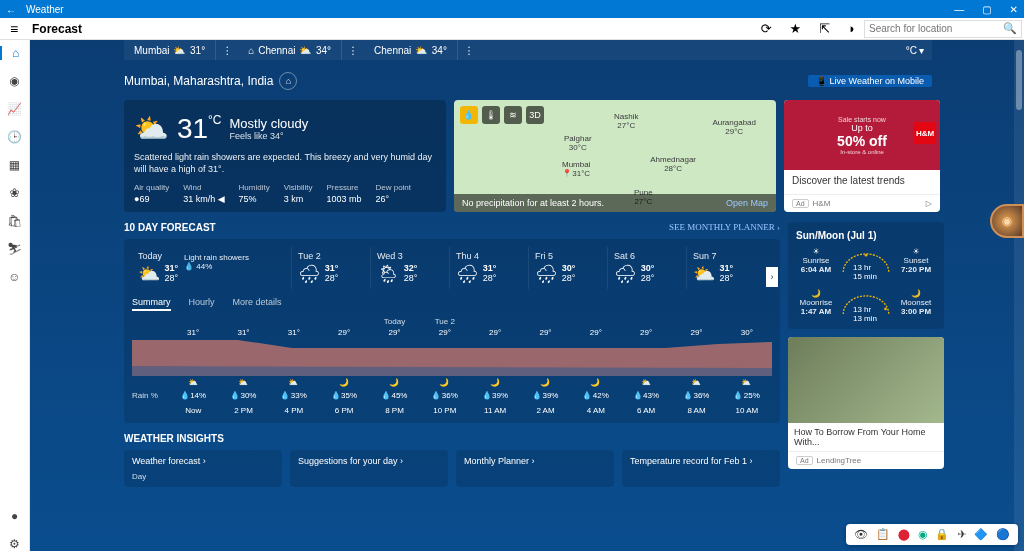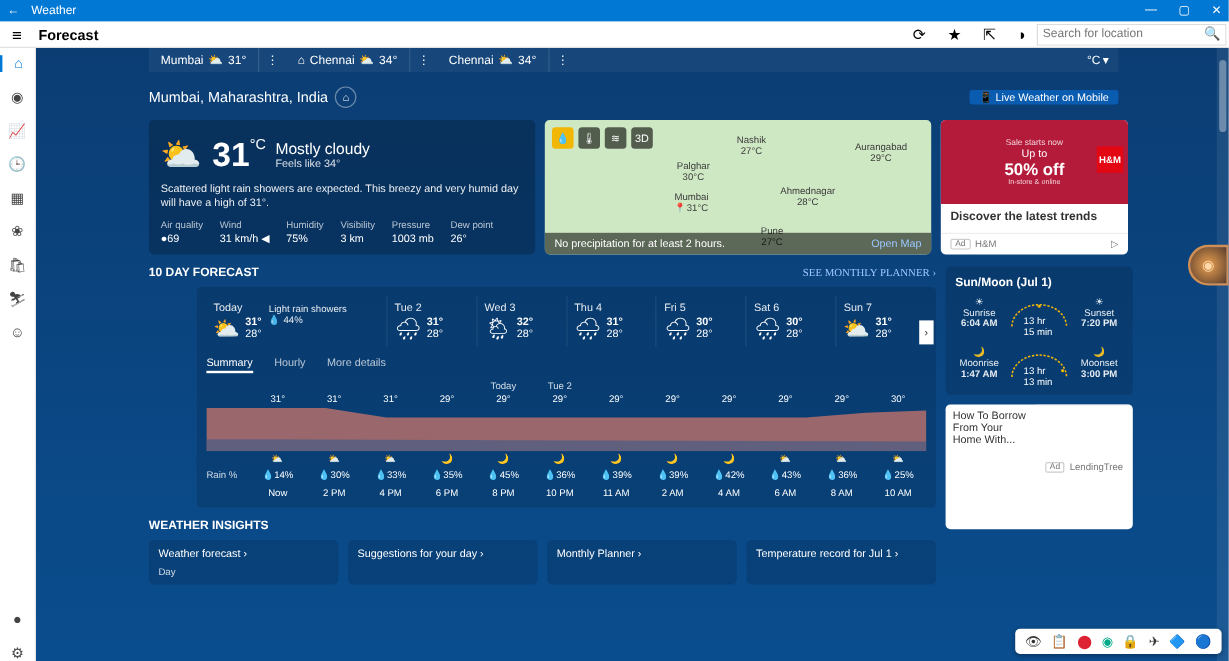--- a/index.html
+++ b/index.html
@@ -32,46 +32,46 @@
 .locrow .locname { display: flex; align-items: center; gap: 6px; }
 .locrow .pinbtn { width: 18px; height: 18px; border: 1px solid rgba(255,255,255,.4); border-radius: 50%; display: flex; align-items: center; justify-content: center; font-size: 9px; cursor: pointer; }
 .locrow .liveweather { margin-left: auto; background: #0a5cb0; padding: 1px 8px; border-radius: 2px; font-size: 9px; cursor: pointer; }
 .row1 { margin-top: 10px; display: grid; grid-template-columns: 322px 322px 156px; gap: 8px; }
 .panel { background: rgba(0,0,0,.22); border-radius: 4px; padding: 8px 10px; }
 .cw-head { display: flex; justify-content: space-between; font-size: 10px; }
 .cw-head .left b { font-weight: 600; }
 .cw-link { background: rgba(0,0,0,.25); padding: 2px 6px; border-radius: 3px; font-size: 9px; cursor: pointer; }
 .cw-mid { display: flex; align-items: center; gap: 8px; margin-top: 4px; }
 .bigicon { font-size: 28px; }
-.bigtemp { font-size: 28px; font-weight: 700; }
+.bigtemp { font-size: 28px; font-weight: 400; }
 .unit { font-size: 12px; vertical-align: top; }
 .cond .c1 { font-size: 13px; }
 .cond .c2 { font-size: 9px; opacity: .85; }
 .cw-desc { font-size: 9px; margin-top: 6px; opacity: .92; line-height: 1.35; }
 .cw-stats { display: flex; gap: 14px; margin-top: 8px; font-size: 9px; }
 .cw-stats .s { display: flex; flex-direction: column; gap: 2px; }
 .cw-stats .lab { font-size: 8px; opacity: .7; }
 .map { background: #cfe8c4; border-radius: 4px; position: relative; overflow: hidden; }
 .map .ctrl { position: absolute; top: 6px; left: 6px; display: flex; gap: 4px; }
 .map .ctrl div { background: rgba(0,0,0,.6); color: #fff; width: 18px; height: 18px; border-radius: 3px; display: flex; align-items: center; justify-content: center; font-size: 9px; cursor: pointer; }
 .map .ctrl .on { background: #f2b705; color: #111; }
 .map .foot { position: absolute; bottom: 0; left: 0; right: 0; background: rgba(0,0,0,.55); font-size: 9px; padding: 4px 8px; display: flex; justify-content: space-between; }
 .map .foot a { color: #9cc8ff; cursor: pointer; }
 .map .city { position: absolute; color: #3a3a3a; font-size: 8px; text-align: center; }
 .adbox { background: #fff; color: #333; border-radius: 4px; padding: 0; overflow: hidden; display: flex; flex-direction: column; }
 .adimg { height: 70px; background: #b41a3a; color: #fff; display: flex; flex-direction: column; align-items: center; justify-content: center; font-size: 9px; position: relative; }
 .adimg .hm { position: absolute; right: 4px; top: 22px; background: #e30613; width: 22px; height: 22px; display: flex; align-items: center; justify-content: center; font-size: 8px; font-weight: bold; }
-.adcap { font-size: 10px; padding: 5px 8px; flex: 1; font-weight: bold; }
+.adcap { font-size: 10px; padding: 5px 8px; flex: 1; }
 .adfoot { font-size: 8px; color: #777; padding: 4px 8px; border-top: 1px solid #eee; display: flex; align-items: center; gap: 4px; }
 .adfoot .tag { border: 1px solid #ccc; border-radius: 2px; padding: 0 3px; font-size: 7px; }
 .adfoot .arrow { margin-left: auto; }
 .row2 { margin-top: 10px; display: grid; grid-template-columns: 656px 156px; gap: 8px; }
 .fhead { display: flex; justify-content: space-between; font-size: 10px; font-weight: 600; }
 .fhead a { color: #9cc8ff; font-weight: 400; cursor: pointer; font-size: 9px; font-family: Liberation Serif, serif; }
-.fc { background: rgba(0,0,0,.12); border-radius: 4px; padding: 8px; margin-top: 6px; margin-left: 40px; }
+.fc { background: rgba(0,0,0,.12); border-radius: 4px; padding: 8px; margin-top: 6px; }
 .days { display: flex; position: relative; }
 .daycard { width: 79px; border-right: 1px solid rgba(255,255,255,.08); padding: 4px 6px; font-size: 9px; cursor: pointer; }
 .daycard.wide { width: 160px; display: flex; gap: 6px; }
 .daycard .dn { opacity: .9; margin-bottom: 2px; }
 .daycard .di { font-size: 18px; }
 .daycard .dt { display: flex; flex-direction: column; }
 .daycard .dh { font-weight: 600; }
 .daycard.wide .extra { font-size: 8px; opacity: .9; margin-top: 2px; }
 .days .chev { position: absolute; right: -6px; top: 20px; background: #fff; color: #333; width: 12px; height: 20px; display: flex; align-items: center; justify-content: center; font-size: 9px; cursor: pointer; }
 .tabs { display: flex; gap: 18px; font-size: 9px; margin-top: 8px; }
@@ -84,21 +84,21 @@
 .graph { height: 48px; position: relative; margin: 2px 0; }
 .graph svg { width: 100%; height: 100%; }
 .sunmoon { background: rgba(0,0,0,.12); border-radius: 4px; padding: 8px; font-size: 9px; }
 .sunmoon .title { font-size: 10px; font-weight: 600; margin-bottom: 6px; }
 .sunmoon .grid { display: grid; grid-template-columns: 40px 1fr 40px; gap: 4px; row-gap: 10px; }
 .sunmoon .cell { text-align: center; font-size: 8px; opacity: .9; }
 .sunmoon .cell b { display: block; font-weight: 600; opacity: 1; }
 .sunmoon .arc { position: relative; height: 32px; }
 .sunmoon .arc svg { width: 100%; height: 100%; }
 .sunmoon .dur { position: absolute; bottom: -2px; left: 50%; transform: translateX(-50%); font-size: 8px; }
-.ad2 { background: #fff; color: #333; border-radius: 4px; margin-top: 8px; height: 104px; overflow: hidden; display: flex; }
+.ad2 { background: #fff; color: #333; border-radius: 4px; margin-top: 8px; height: 132px; overflow: hidden; display: flex; flex-direction: column; }
 .ad2 .img { flex: 1; background: linear-gradient(135deg,#6d7d5a,#a4b88e); position: relative; }
 .ad2 .cap { font-size: 9px; padding: 4px 6px; }
 .winsights { font-size: 10px; font-weight: 600; margin-top: 10px; }
 .insights-row { display: grid; grid-template-columns: repeat(4, 1fr); gap: 8px; margin-top: 6px; }
 .ipanel { background: rgba(0,0,0,.12); border-radius: 4px; padding: 6px 8px; font-size: 9px; }
 .ipanel .ih { display: flex; justify-content: space-between; cursor: pointer; }
 .scrollbar-r { position: absolute; right: 0; top: 0; bottom: 0; width: 10px; background: rgba(255,255,255,.08); }
 .scrollbar-r .thumb { position: absolute; top: 10px; width: 6px; left: 2px; height: 60px; background: rgba(255,255,255,.35); border-radius: 3px; cursor: pointer; }
 .cortana { position: absolute; right: 0; top: 164px; width: 34px; height: 34px; background: radial-gradient(circle, #e8a050, #5a3c2c); border-radius: 50% 0 0 50%; display: flex; align-items: center; justify-content: center; border: 2px solid #d08f55; cursor: pointer; font-size: 12px; color: #ffd9aa; }
 .tray { position: absolute; right: 6px; bottom: 6px; background: #fff; border-radius: 4px; padding: 4px 8px; display: flex; gap: 8px; font-size: 11px; color: #333; box-shadow: 0 1px 4px rgba(0,0,0,.3); }
@@ -451,21 +451,21 @@
                   <span>Suggestions for your day ›</span>
                 </div>
               </div>
             <div class="ipanel">
                 <div class="ih">
                   <span>Monthly Planner ›</span>
                 </div>
               </div>
             <div class="ipanel">
                 <div class="ih">
-                  <span>Temperature record for Jul 1 ›</span>
+                  <span>Temperature record for Feb 1 ›</span>
                 </div>
               </div>
           </div>
         </div>
 
         <div>
           <div class="sunmoon">
             <div class="title">Sun/Moon (Jul 1)</div>
             <div class="grid">
               <div class="cell"><span>☀</span><br><span>Sunrise</span><b>6:04 AM</b></div>

